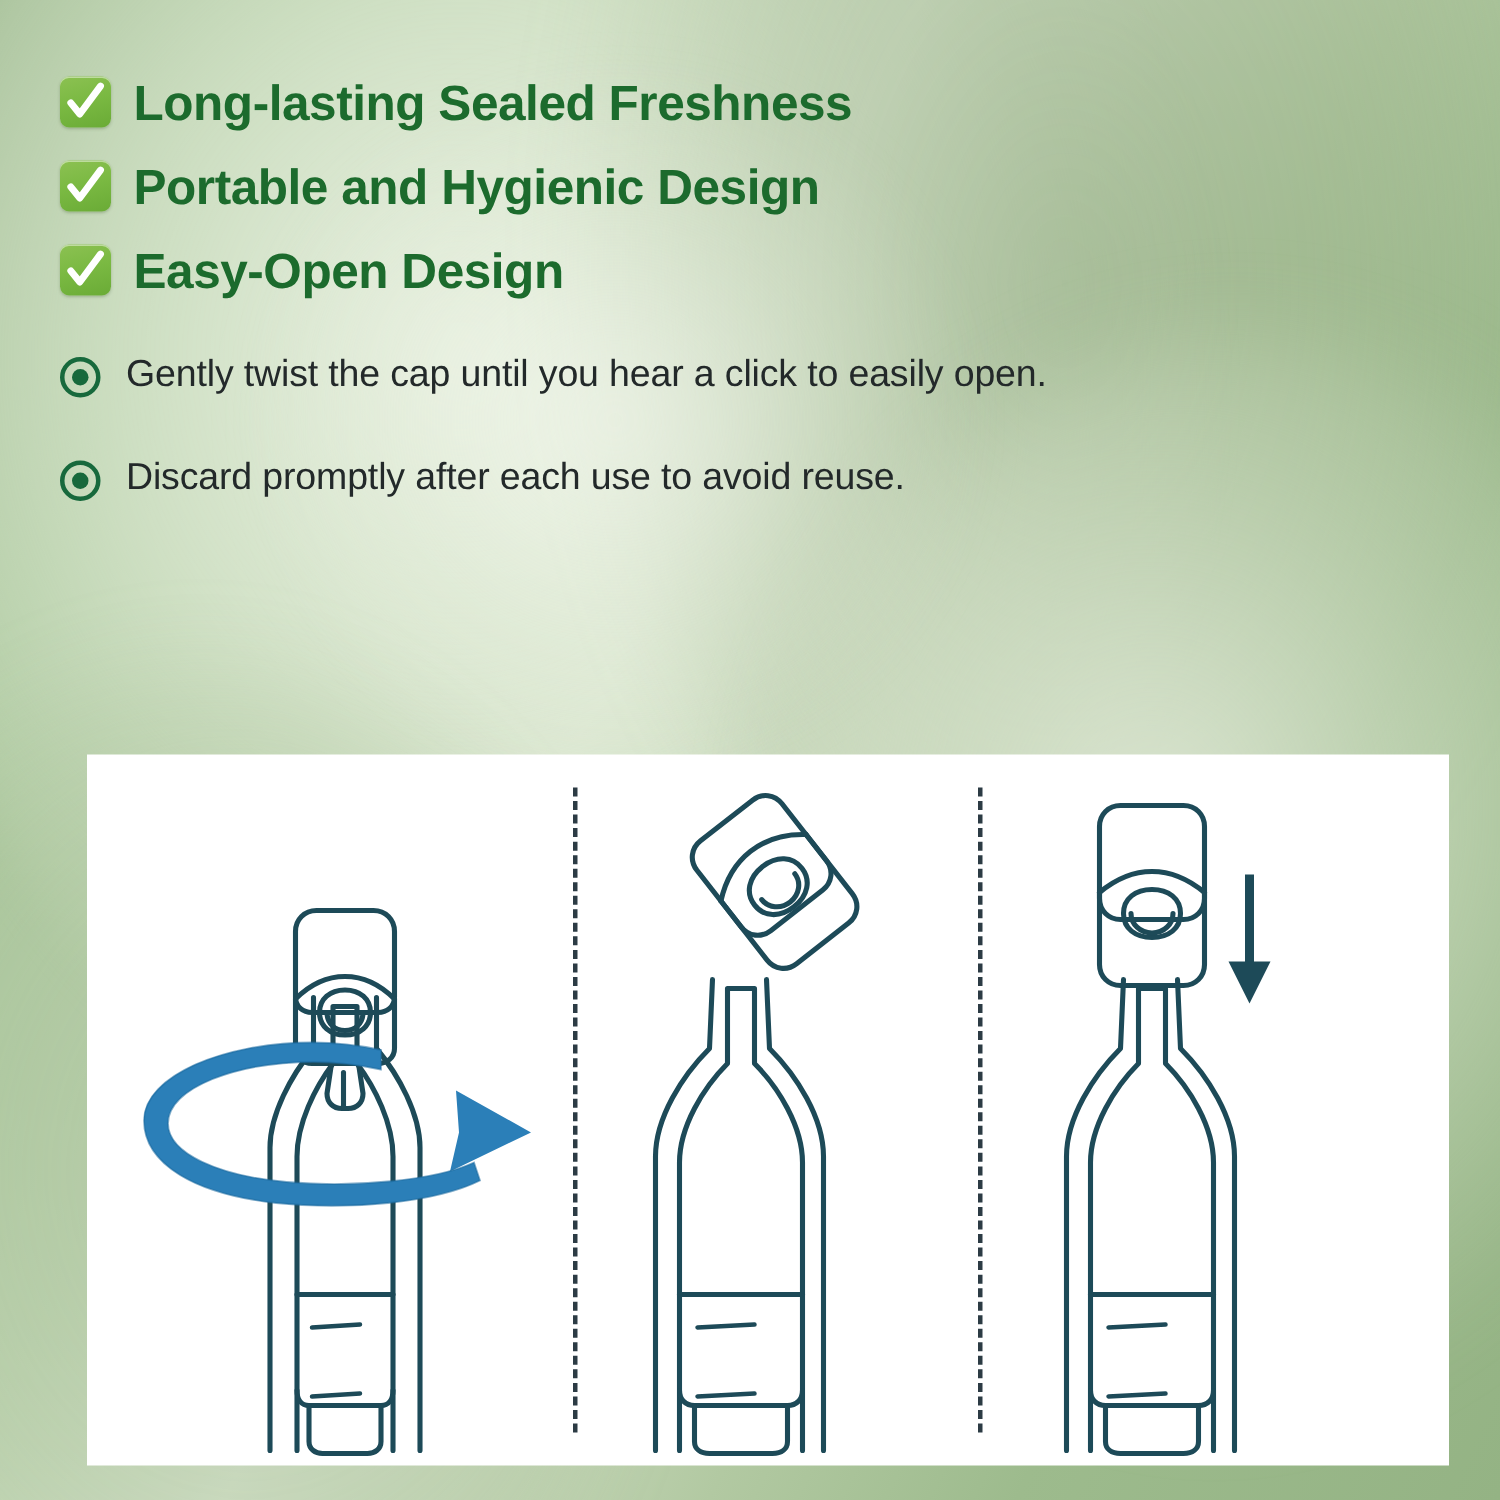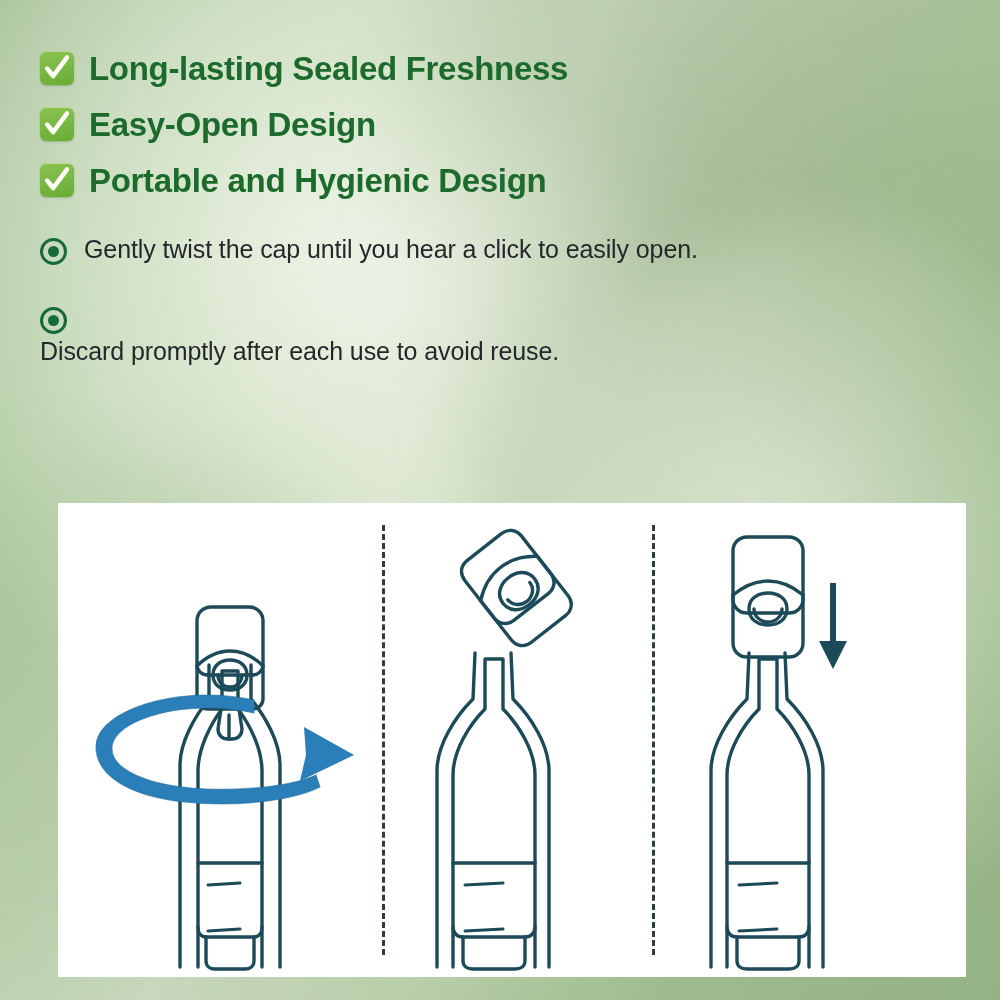--- a/index.html
+++ b/index.html
@@ -150,21 +150,21 @@
     left: 40px;
     top: 232px;
     width: 790px;
   }
   .step-row {
     display: flex;
     align-items: flex-start;
     margin-bottom: 34px;
     text-align: center;
   }
-  .step-row:last-child { margin-bottom: 2px; flex-direction: column; }
+  .step-row:last-child { margin-bottom: 2px; }
   .bullet-dot {
     position: relative;
     width: 27px;
     height: 27px;
     flex: 0 0 27px;
     border-radius: 50%;
     border: 3.5px solid #17693c;
     box-sizing: border-box;
     margin-right: 17px;
     margin-top: 6px;
@@ -246,30 +246,30 @@
       </span>
       <span class="headline-text">Long-lasting Sealed Freshness</span>
     </div>
 
     <div class="headline-row">
       <span class="check-box">
         <svg viewBox="0 0 28 30" aria-hidden="true">
           <path d="M4.2 15.6 L10.2 23.0 L24.0 4.4" fill="none" stroke="#ffffff" stroke-width="4.6" stroke-linecap="round" stroke-linejoin="round"></path>
         </svg>
       </span>
-      <span class="headline-text">Easy-Open Design</span>
+      <span class="headline-text">Portable and Hygienic Design</span>
     </div>
 
     <div class="headline-row">
       <span class="check-box">
         <svg viewBox="0 0 28 30" aria-hidden="true">
           <path d="M4.2 15.6 L10.2 23.0 L24.0 4.4" fill="none" stroke="#ffffff" stroke-width="4.6" stroke-linecap="round" stroke-linejoin="round"></path>
         </svg>
       </span>
-      <span class="headline-text">Portable and Hygienic Design</span>
+      <span class="headline-text">Easy-Open Design</span>
     </div>
 
   </div>
 
   <div class="steps">
 
     <div class="step-row">
       <span class="bullet-dot"></span>
       <span class="step-text">Gently twist the cap until you hear a click to easily open.</span>
     </div>

